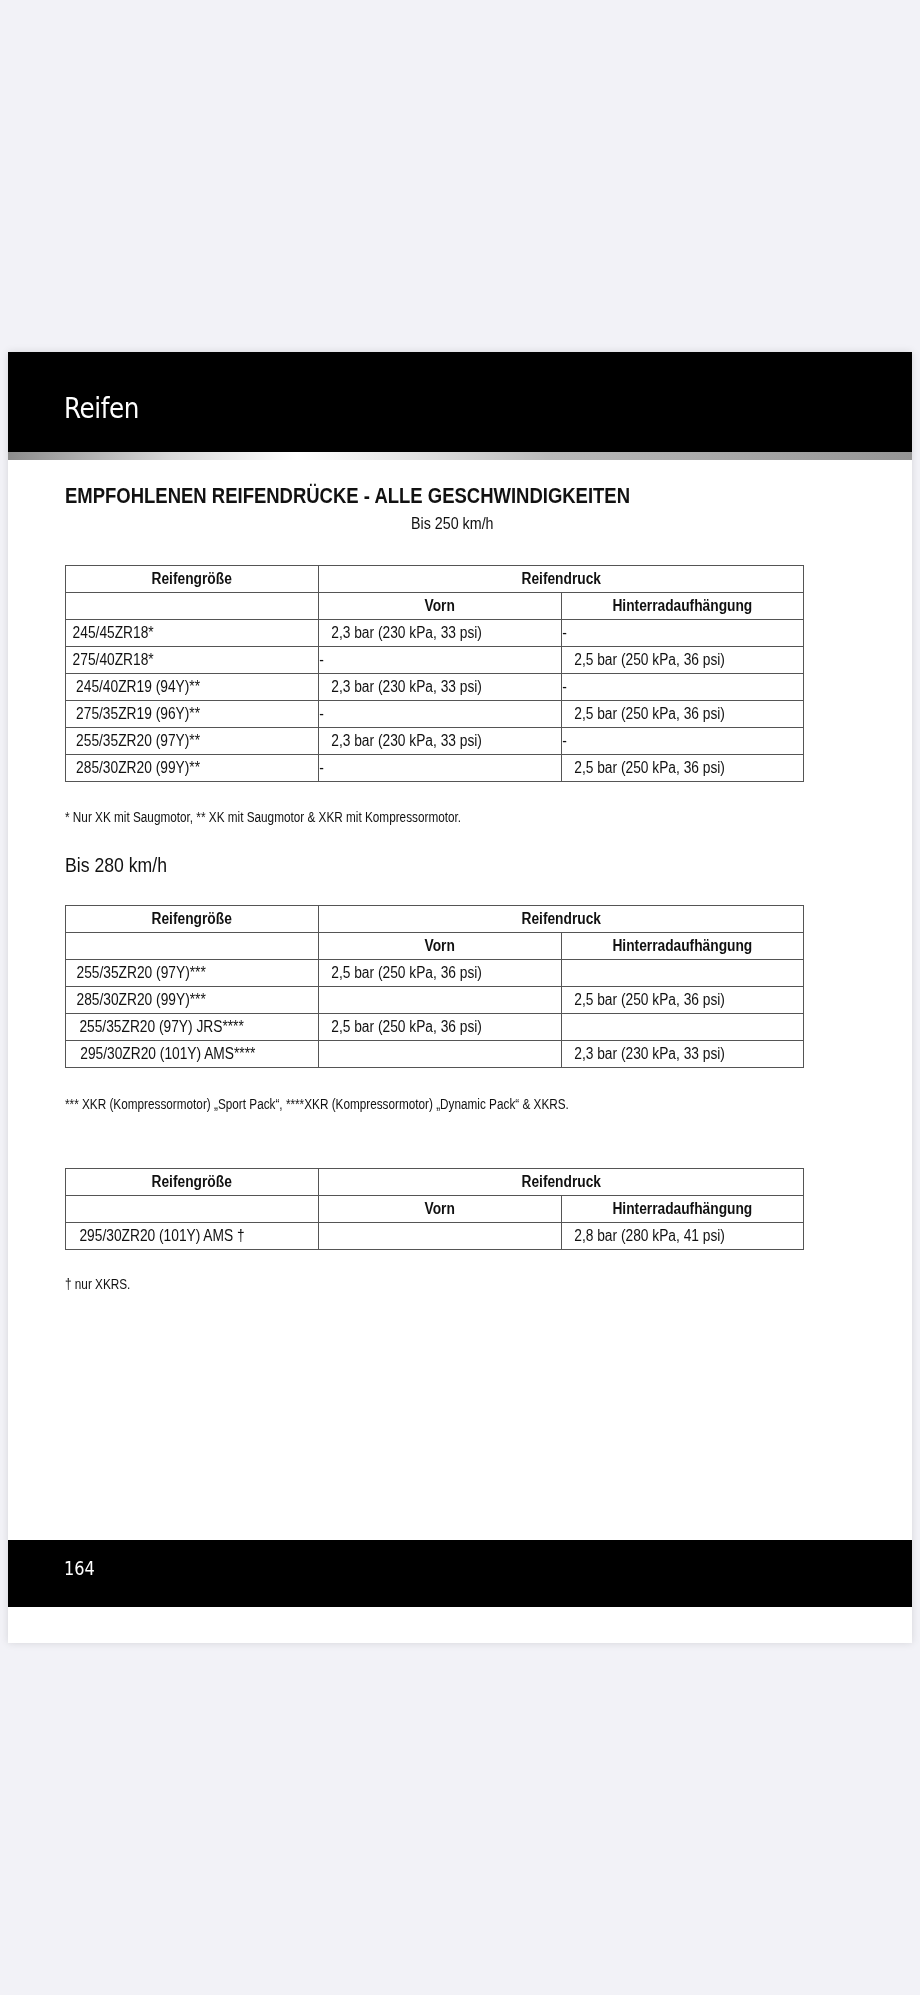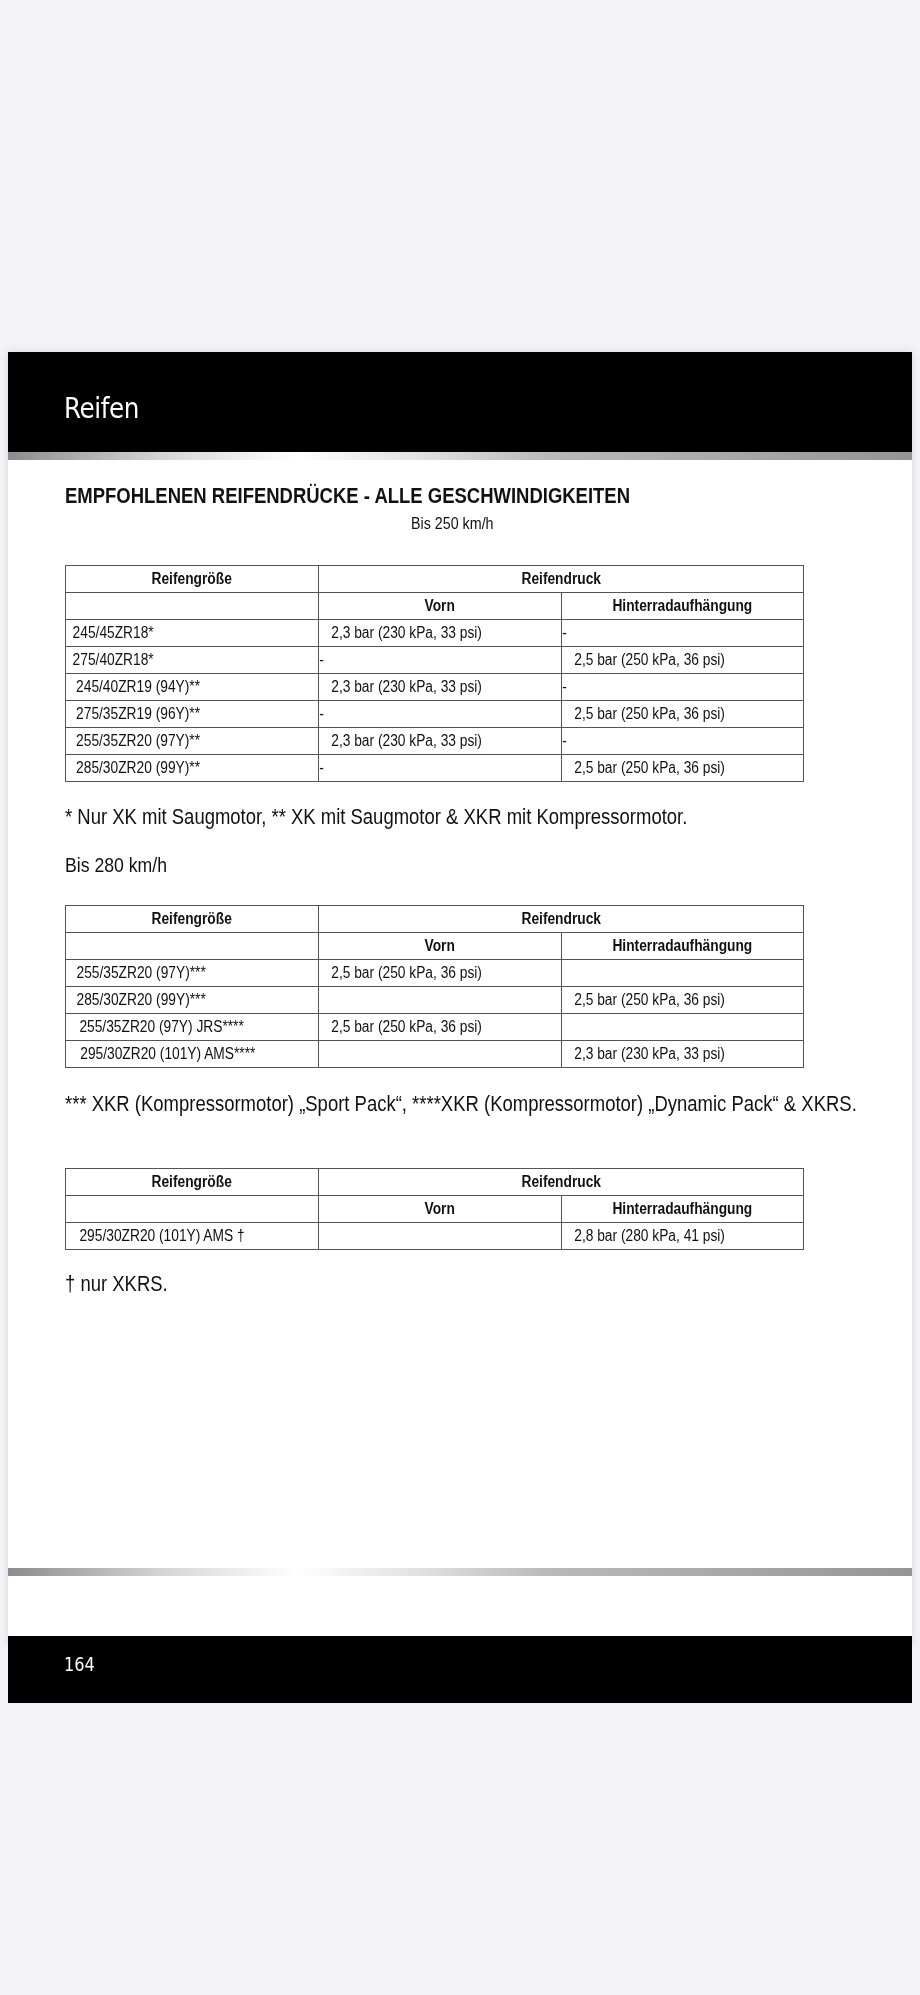--- a/index.html
+++ b/index.html
@@ -32,21 +32,21 @@
     transform-origin: left center;
   }
   .chrome-bar {
     position: absolute; left: 0;
     width: 904px; height: 8px;
     background: linear-gradient(90deg, #8c8c8c 0%, #d8d8d8 18%, #ffffff 32%, #e2e2e2 45%, #b9b9b9 60%, #a8a8a8 80%, #959595 100%);
   }
   .chrome-top { top: 100px; }
   .chrome-bottom { top: 1216px; }
   .footer {
-    position: absolute; left: 0; top: 1284px;
+    position: absolute; left: 0; top: 1188px;
     width: 904px; height: 67px;
     background: #000;
   }
   .page-number {
     position: absolute; left: 56px; top: 17px;
     color: #fff;
     font-family: "DejaVu Sans", sans-serif;
     font-size: 19px;
     transform: scaleX(0.85);
     transform-origin: left center;
@@ -73,21 +73,21 @@
     height: 24px; line-height: 24px;
     margin-top: 2px;
     text-align: center;
   }
   .section-title {
     font-size: 21px;
     font-weight: normal;
     height: 24px; line-height: 24px;
   }
   .note {
-    font-size: 22px;
+    font-size: 14px;
     height: 24px; line-height: 24px;
   }
   table.tp {
     border-collapse: collapse;
     width: 739px;
     table-layout: fixed;
     font-size: 16px;
     color: #111;
   }
   table.tp td, table.tp th {

